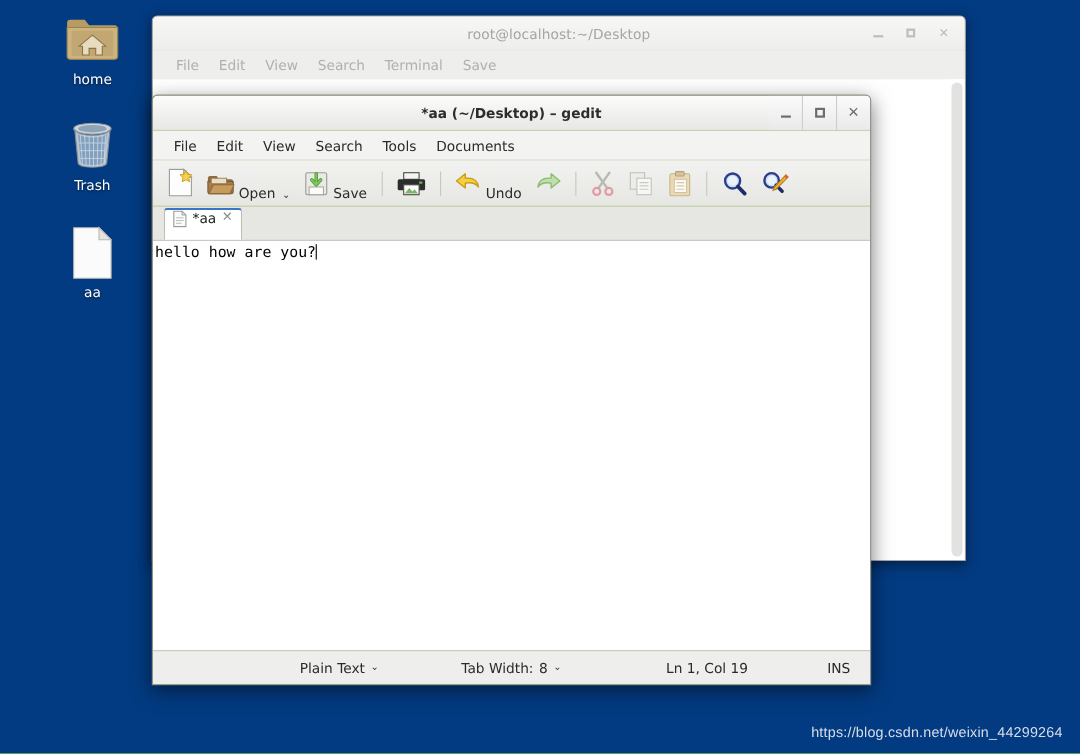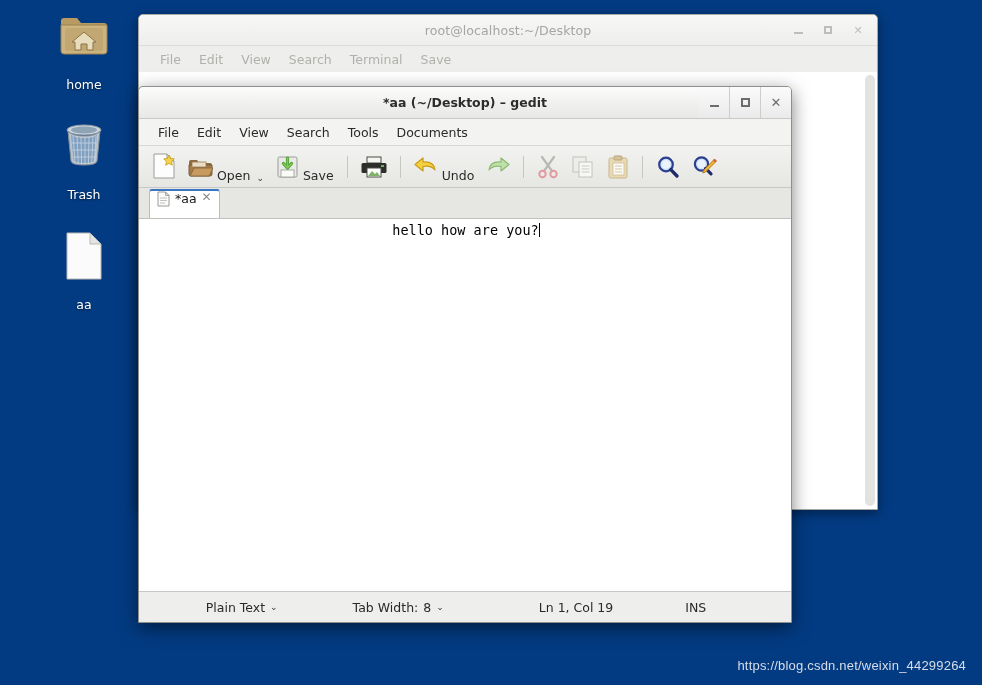--- a/index.html
+++ b/index.html
@@ -33,21 +33,21 @@
     height: 56px;
     display: flex;
     align-items: center;
     justify-content: center;
   }
   .desktop-icon .icon-label {
     display: block;
     color: #ffffff;
     font-size: 12.5px;
     line-height: 15px;
-    margin-top: 13px;
+    margin-top: 0;
     text-shadow: 0 1px 2px rgba(0,0,0,.6);
     font-family: "DejaVu Sans", sans-serif;
   }
 
   
   #terminal-window {
     position: absolute;
     left: 138px;
     top: 14px;
     width: 738px;
@@ -304,37 +304,36 @@
     flex: 1;
     background: #ffffff;
     padding: 3px 0 4px 2px;
     font-family: "DejaVu Sans Mono", monospace;
     font-size: 13.5px;
     line-height: 16px;
     color: #000000;
     white-space: pre;
     overflow: hidden;
     cursor: text;
-    text-align: center;
   }
   #gedit-caret {
     display: inline-block;
     width: 1px;
     height: 14px;
     background: #000;
     vertical-align: -2px;
   }
 
   #gedit-statusbar {
     height: 30px;
     background: #eeeeec;
     border-top: 1px solid #c7c7c3;
     display: flex;
     align-items: center;
-    justify-content: center;
+    justify-content: flex-end;
     flex: none;
     padding-right: 18px;
     gap: 0;
   }
   .sb-item {
     font-size: 12.5px;
     color: #2a2a2a;
     display: flex;
     align-items: center;
     gap: 5px;

